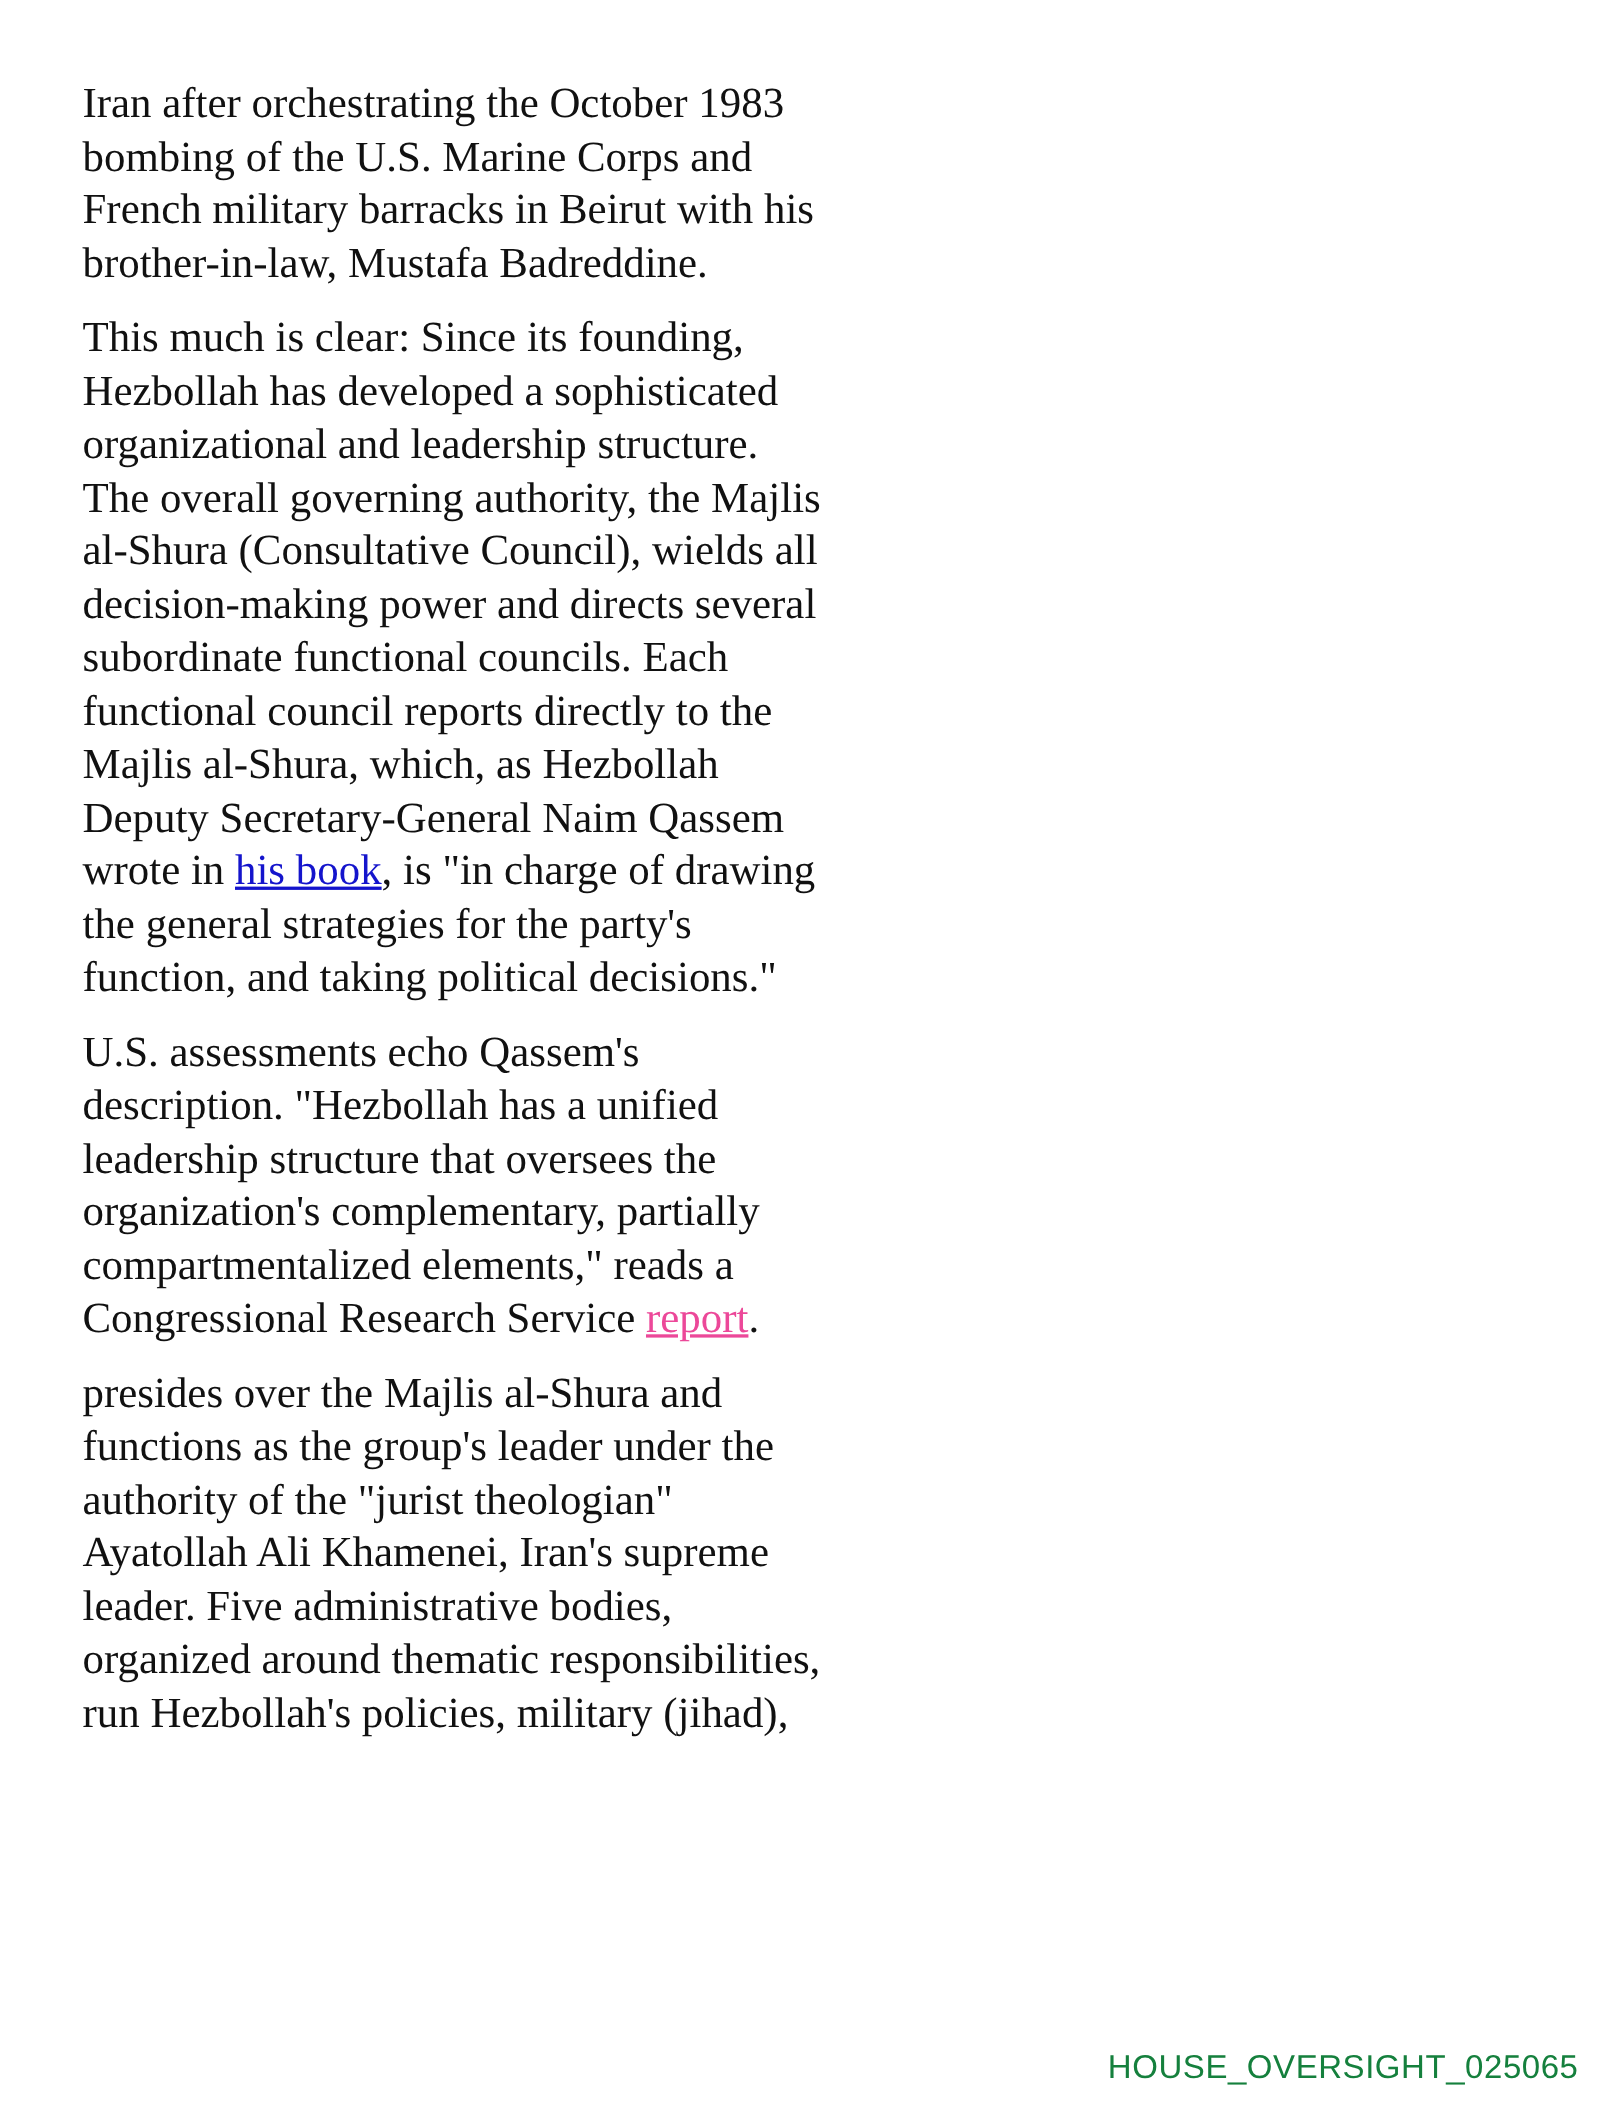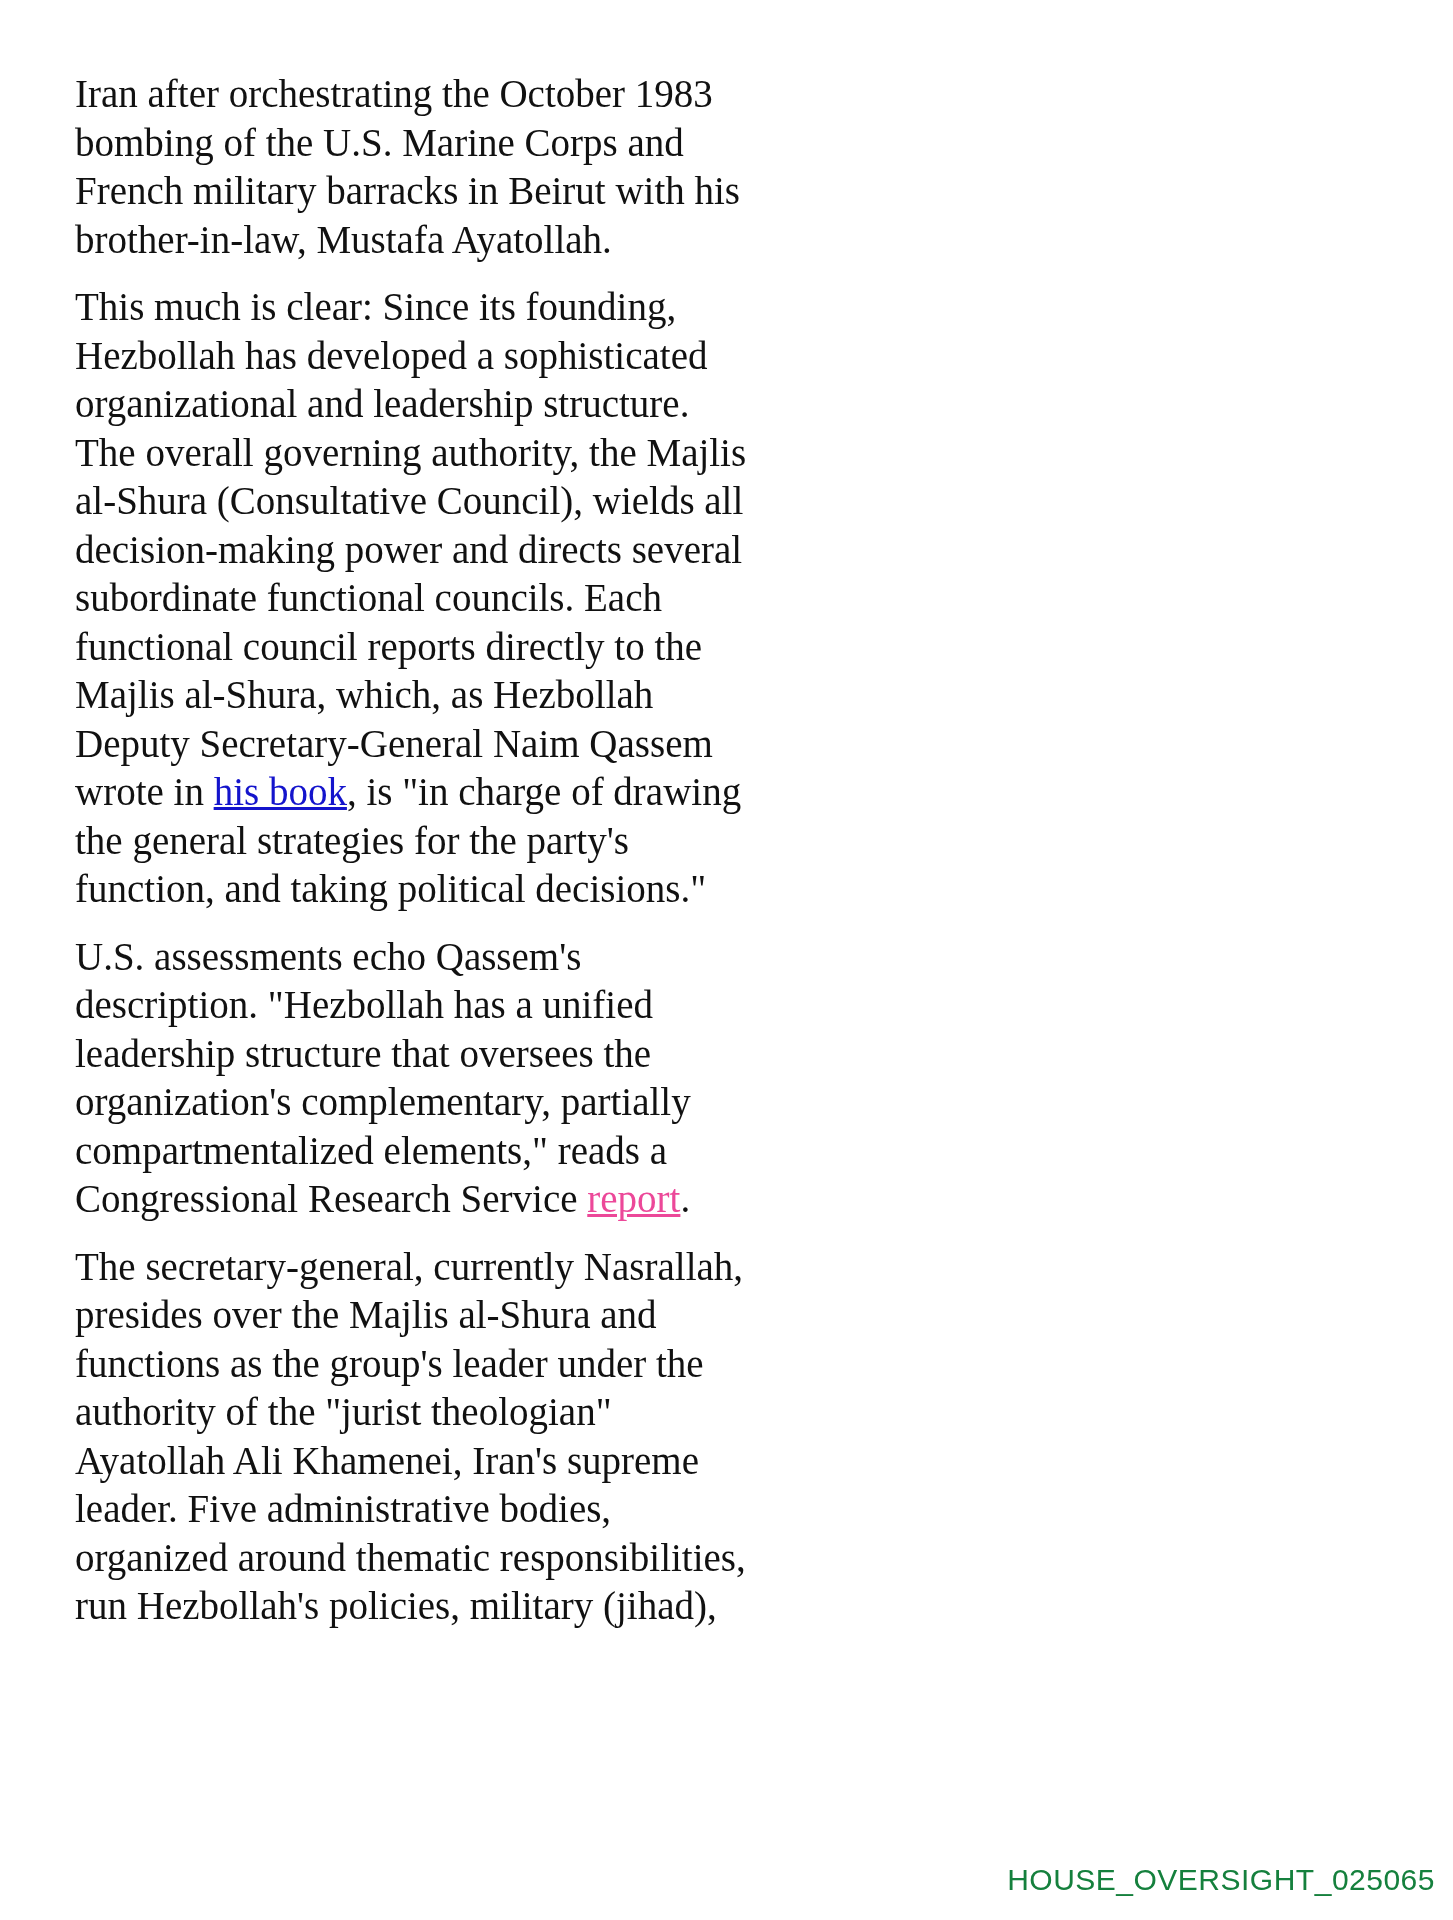--- a/index.html
+++ b/index.html
@@ -50,21 +50,21 @@
 </style>
 </head>
 <body>
 
 <div class="page">
   <div class="text-block" id="article-body" style="color: rgb(17, 17, 17);">
       <p class="para">
         <span class="line"><span>Iran after orchestrating the October 1983</span></span>
         <span class="line"><span>bombing of the U.S. Marine Corps and</span></span>
         <span class="line"><span>French military barracks in Beirut with his</span></span>
-        <span class="line"><span>brother-in-law, Mustafa Ayatollah.</span></span>
+        <span class="line"><span>brother-in-law, Mustafa Badreddine.</span></span>
       </p>
       <p class="para">
         <span class="line"><span>This much is clear: Since its founding,</span></span>
         <span class="line"><span>Hezbollah has developed a sophisticated</span></span>
         <span class="line"><span>organizational and leadership structure.</span></span>
         <span class="line"><span>The overall governing authority, the Majlis</span></span>
         <span class="line"><span>al-Shura (Consultative Council), wields all</span></span>
         <span class="line"><span>decision-making power and directs several</span></span>
         <span class="line"><span>subordinate functional councils. Each</span></span>
         <span class="line"><span>functional council reports directly to the</span></span>
@@ -76,21 +76,20 @@
       </p>
       <p class="para">
         <span class="line"><span>U.S. assessments echo Qassem's</span></span>
         <span class="line"><span>description. "Hezbollah has a unified</span></span>
         <span class="line"><span>leadership structure that oversees the</span></span>
         <span class="line"><span>organization's complementary, partially</span></span>
         <span class="line"><span>compartmentalized elements," reads a</span></span>
         <span class="line"><span>Congressional Research Service </span><a class="link" href="#" style="color: #ec4899;">report</a><span>.</span></span>
       </p>
       <p class="para">
-        <span class="line"><span>The secretary-general, currently Nasrallah,</span></span>
         <span class="line"><span>presides over the Majlis al-Shura and</span></span>
         <span class="line"><span>functions as the group's leader under the</span></span>
         <span class="line"><span>authority of the "jurist theologian"</span></span>
         <span class="line"><span>Ayatollah Ali Khamenei, Iran's supreme</span></span>
         <span class="line"><span>leader. Five administrative bodies,</span></span>
         <span class="line"><span>organized around thematic responsibilities,</span></span>
         <span class="line"><span>run Hezbollah's policies, military (jihad),</span></span>
       </p>
     </div>
   <div class="bates" style="color: #15803d;">HOUSE_OVERSIGHT_025065</div>

